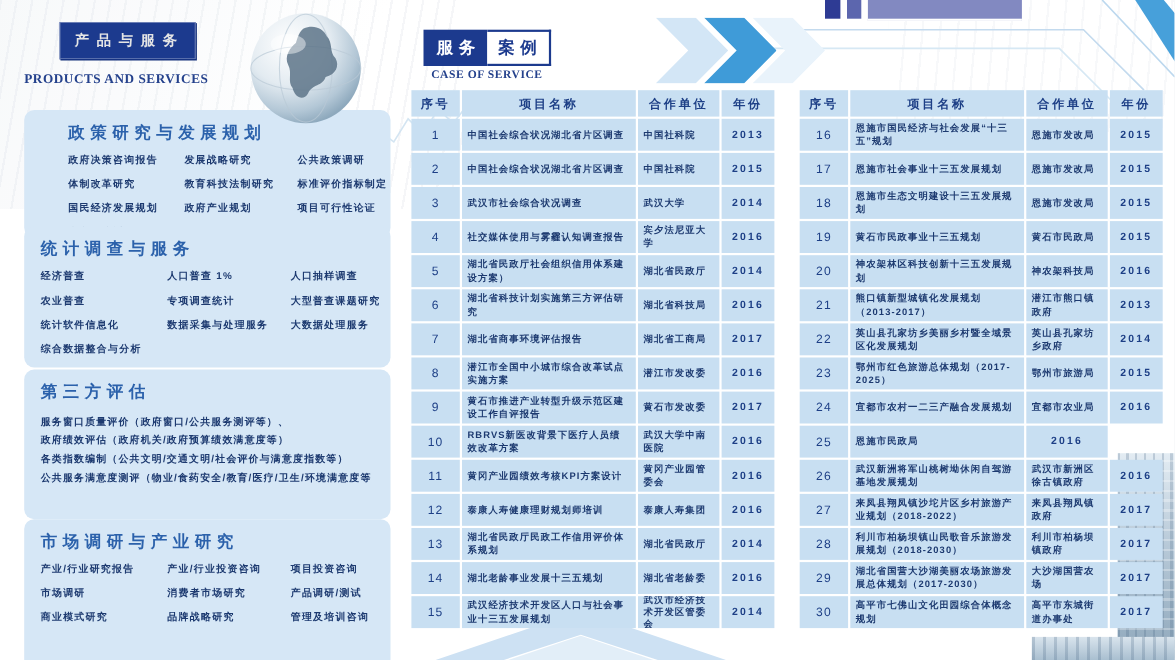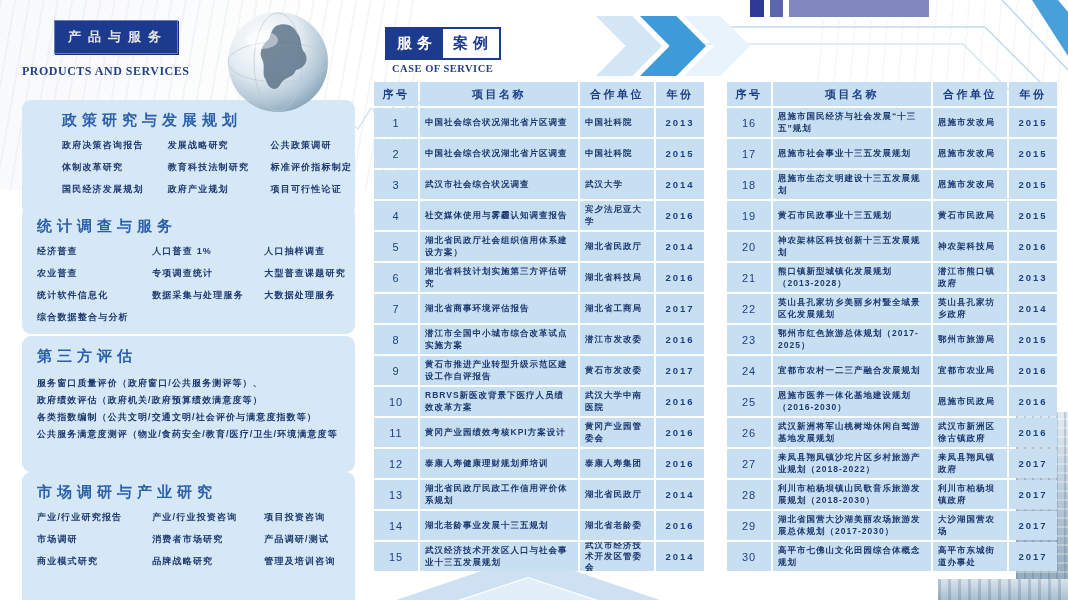--- a/index.html
+++ b/index.html
@@ -335,21 +335,21 @@
         <div class="tcell c3">2015</div>
       </div>
       <div class="trow">
         <div class="tcell c0">20</div>
         <div class="tcell c1">神农架林区科技创新十三五发展规划</div>
         <div class="tcell c2">神农架科技局</div>
         <div class="tcell c3">2016</div>
       </div>
       <div class="trow">
         <div class="tcell c0">21</div>
-        <div class="tcell c1">熊口镇新型城镇化发展规划（2013-2028）</div>
+        <div class="tcell c1">熊口镇新型城镇化发展规划（2013-2017）</div>
         <div class="tcell c2">潜江市熊口镇政府</div>
         <div class="tcell c3">2013</div>
       </div>
       <div class="trow">
         <div class="tcell c0">22</div>
         <div class="tcell c1">英山县孔家坊乡美丽乡村暨全域景区化发展规划</div>
         <div class="tcell c2">英山县孔家坊乡政府</div>
         <div class="tcell c3">2014</div>
       </div>
       <div class="trow">
@@ -359,21 +359,20 @@
         <div class="tcell c3">2015</div>
       </div>
       <div class="trow">
         <div class="tcell c0">24</div>
         <div class="tcell c1">宜都市农村一二三产融合发展规划</div>
         <div class="tcell c2">宜都市农业局</div>
         <div class="tcell c3">2016</div>
       </div>
       <div class="trow">
         <div class="tcell c0">25</div>
-        <div class="tcell c1">恩施市医养一体化基地建设规划（2016-2030）</div>
         <div class="tcell c2">恩施市民政局</div>
         <div class="tcell c3">2016</div>
       </div>
       <div class="trow">
         <div class="tcell c0">26</div>
         <div class="tcell c1">武汉新洲将军山桃树坳休闲自驾游基地发展规划</div>
         <div class="tcell c2">武汉市新洲区徐古镇政府</div>
         <div class="tcell c3">2016</div>
       </div>
       <div class="trow">

